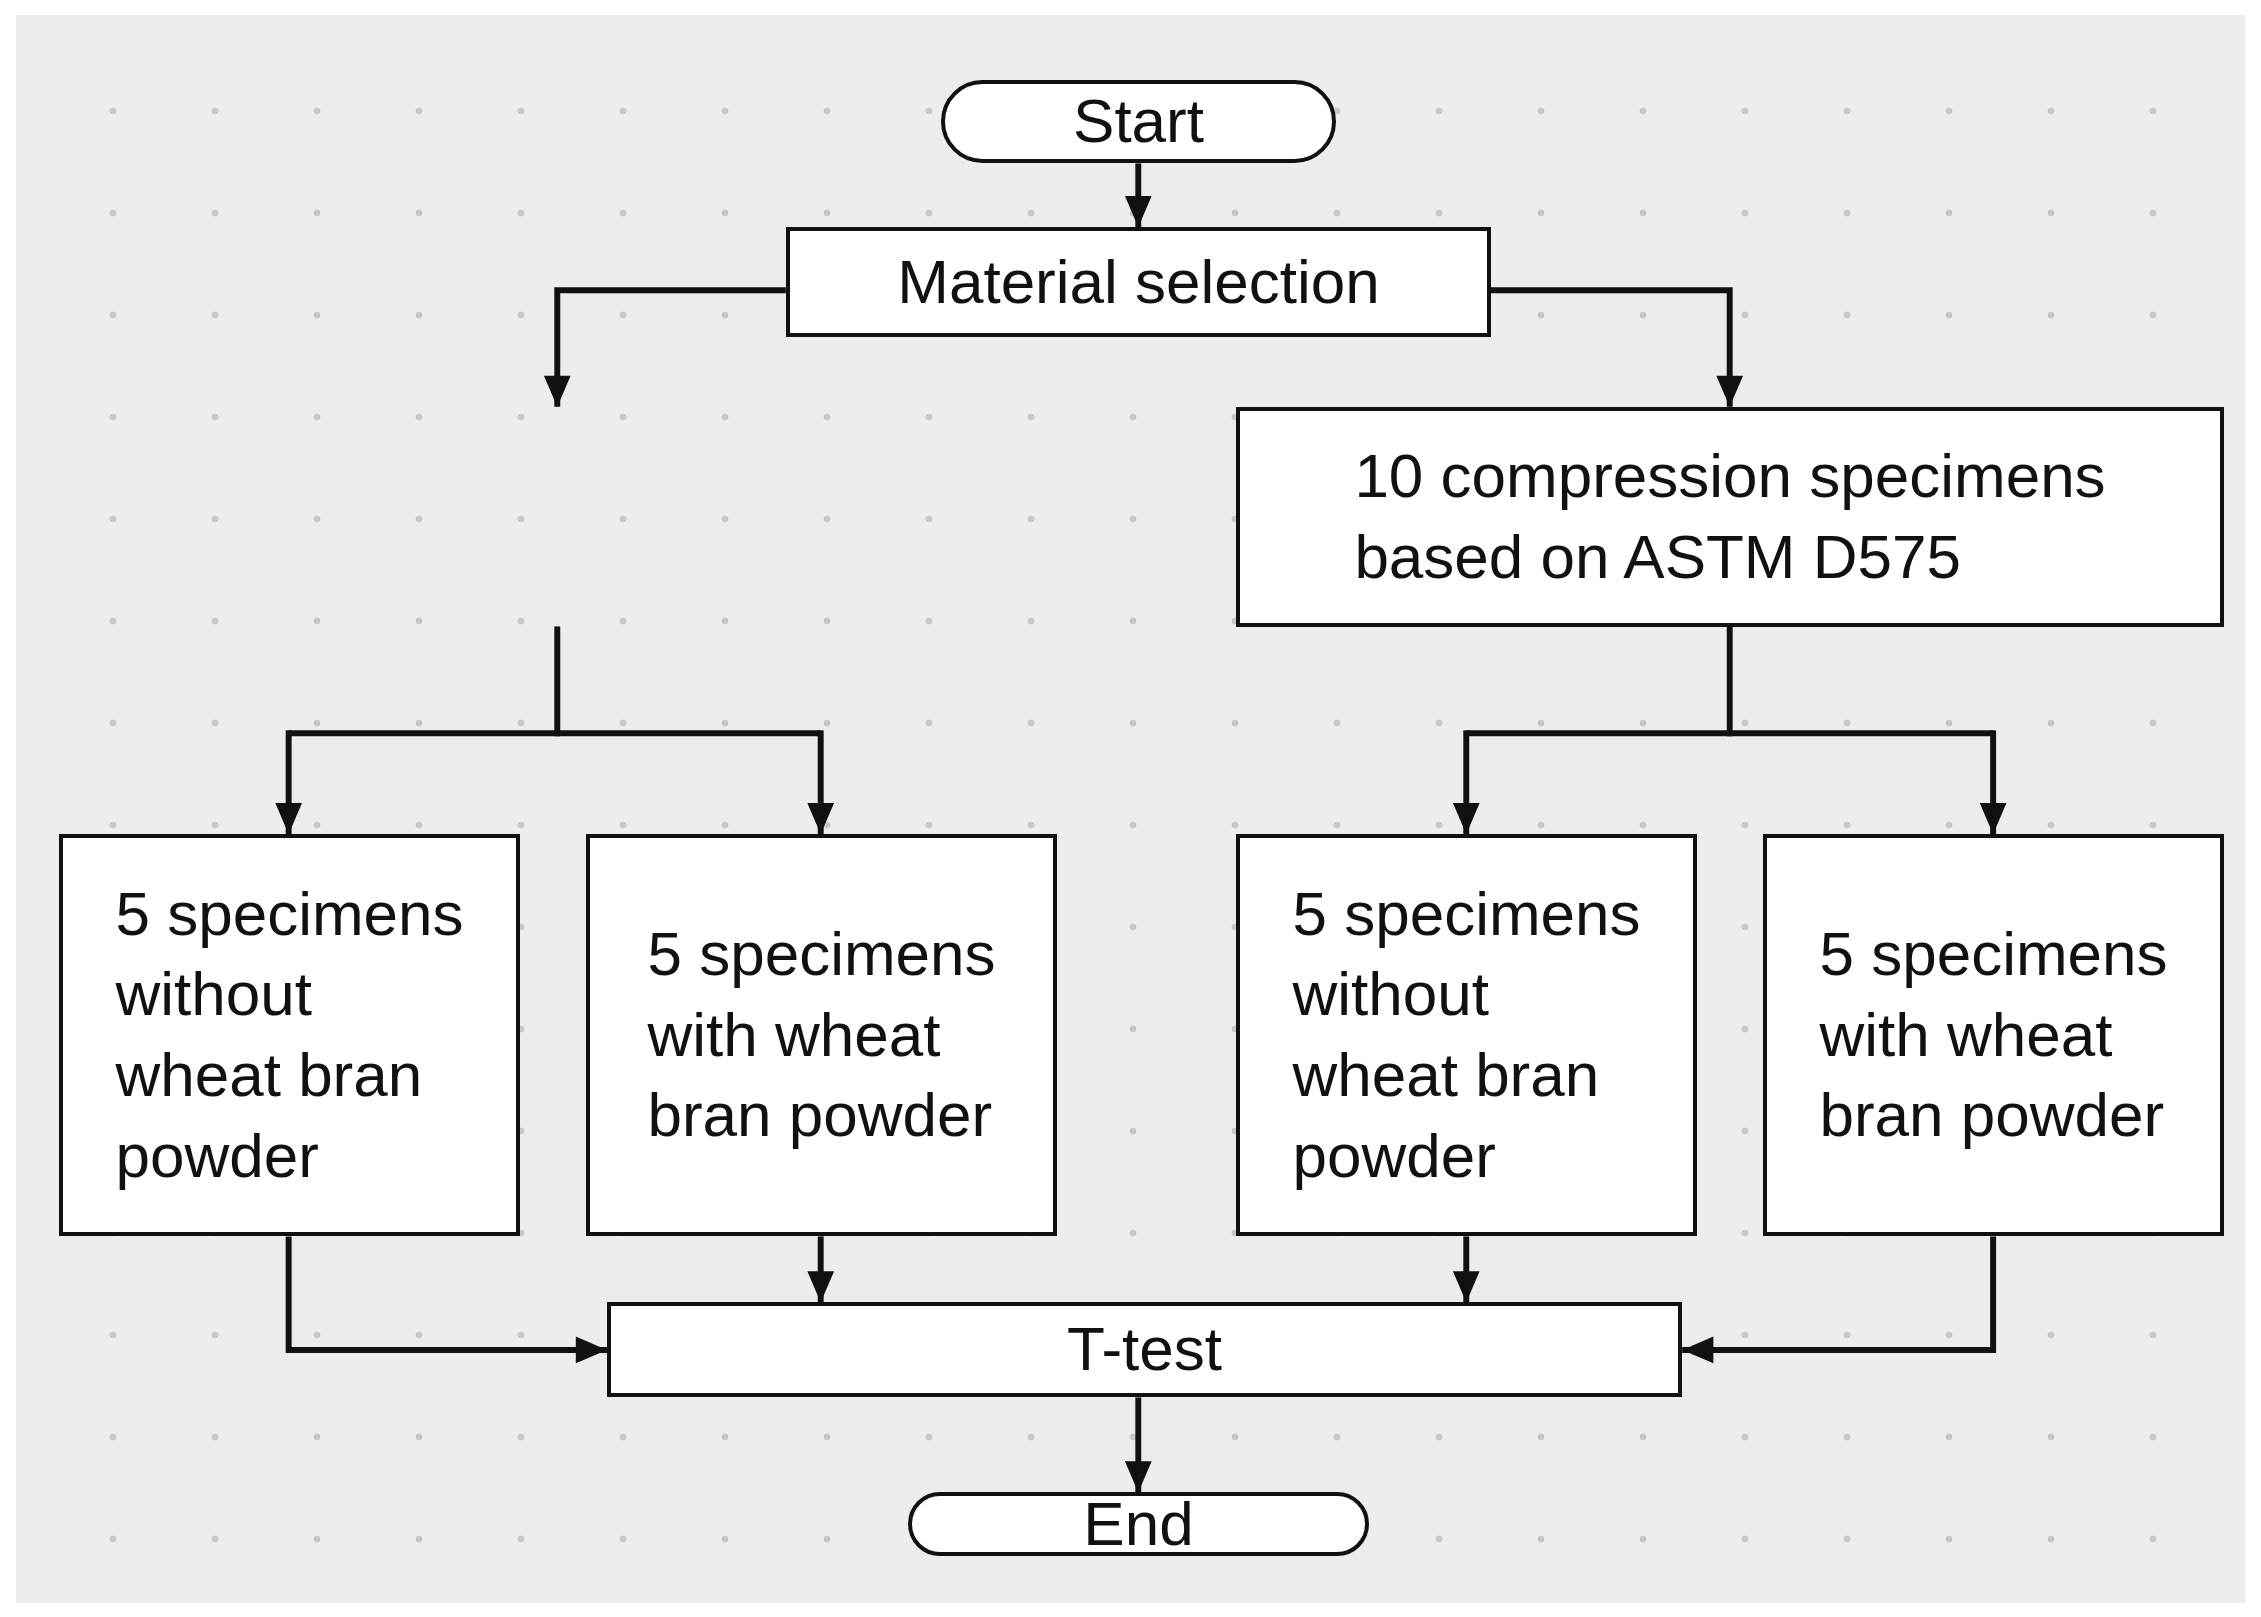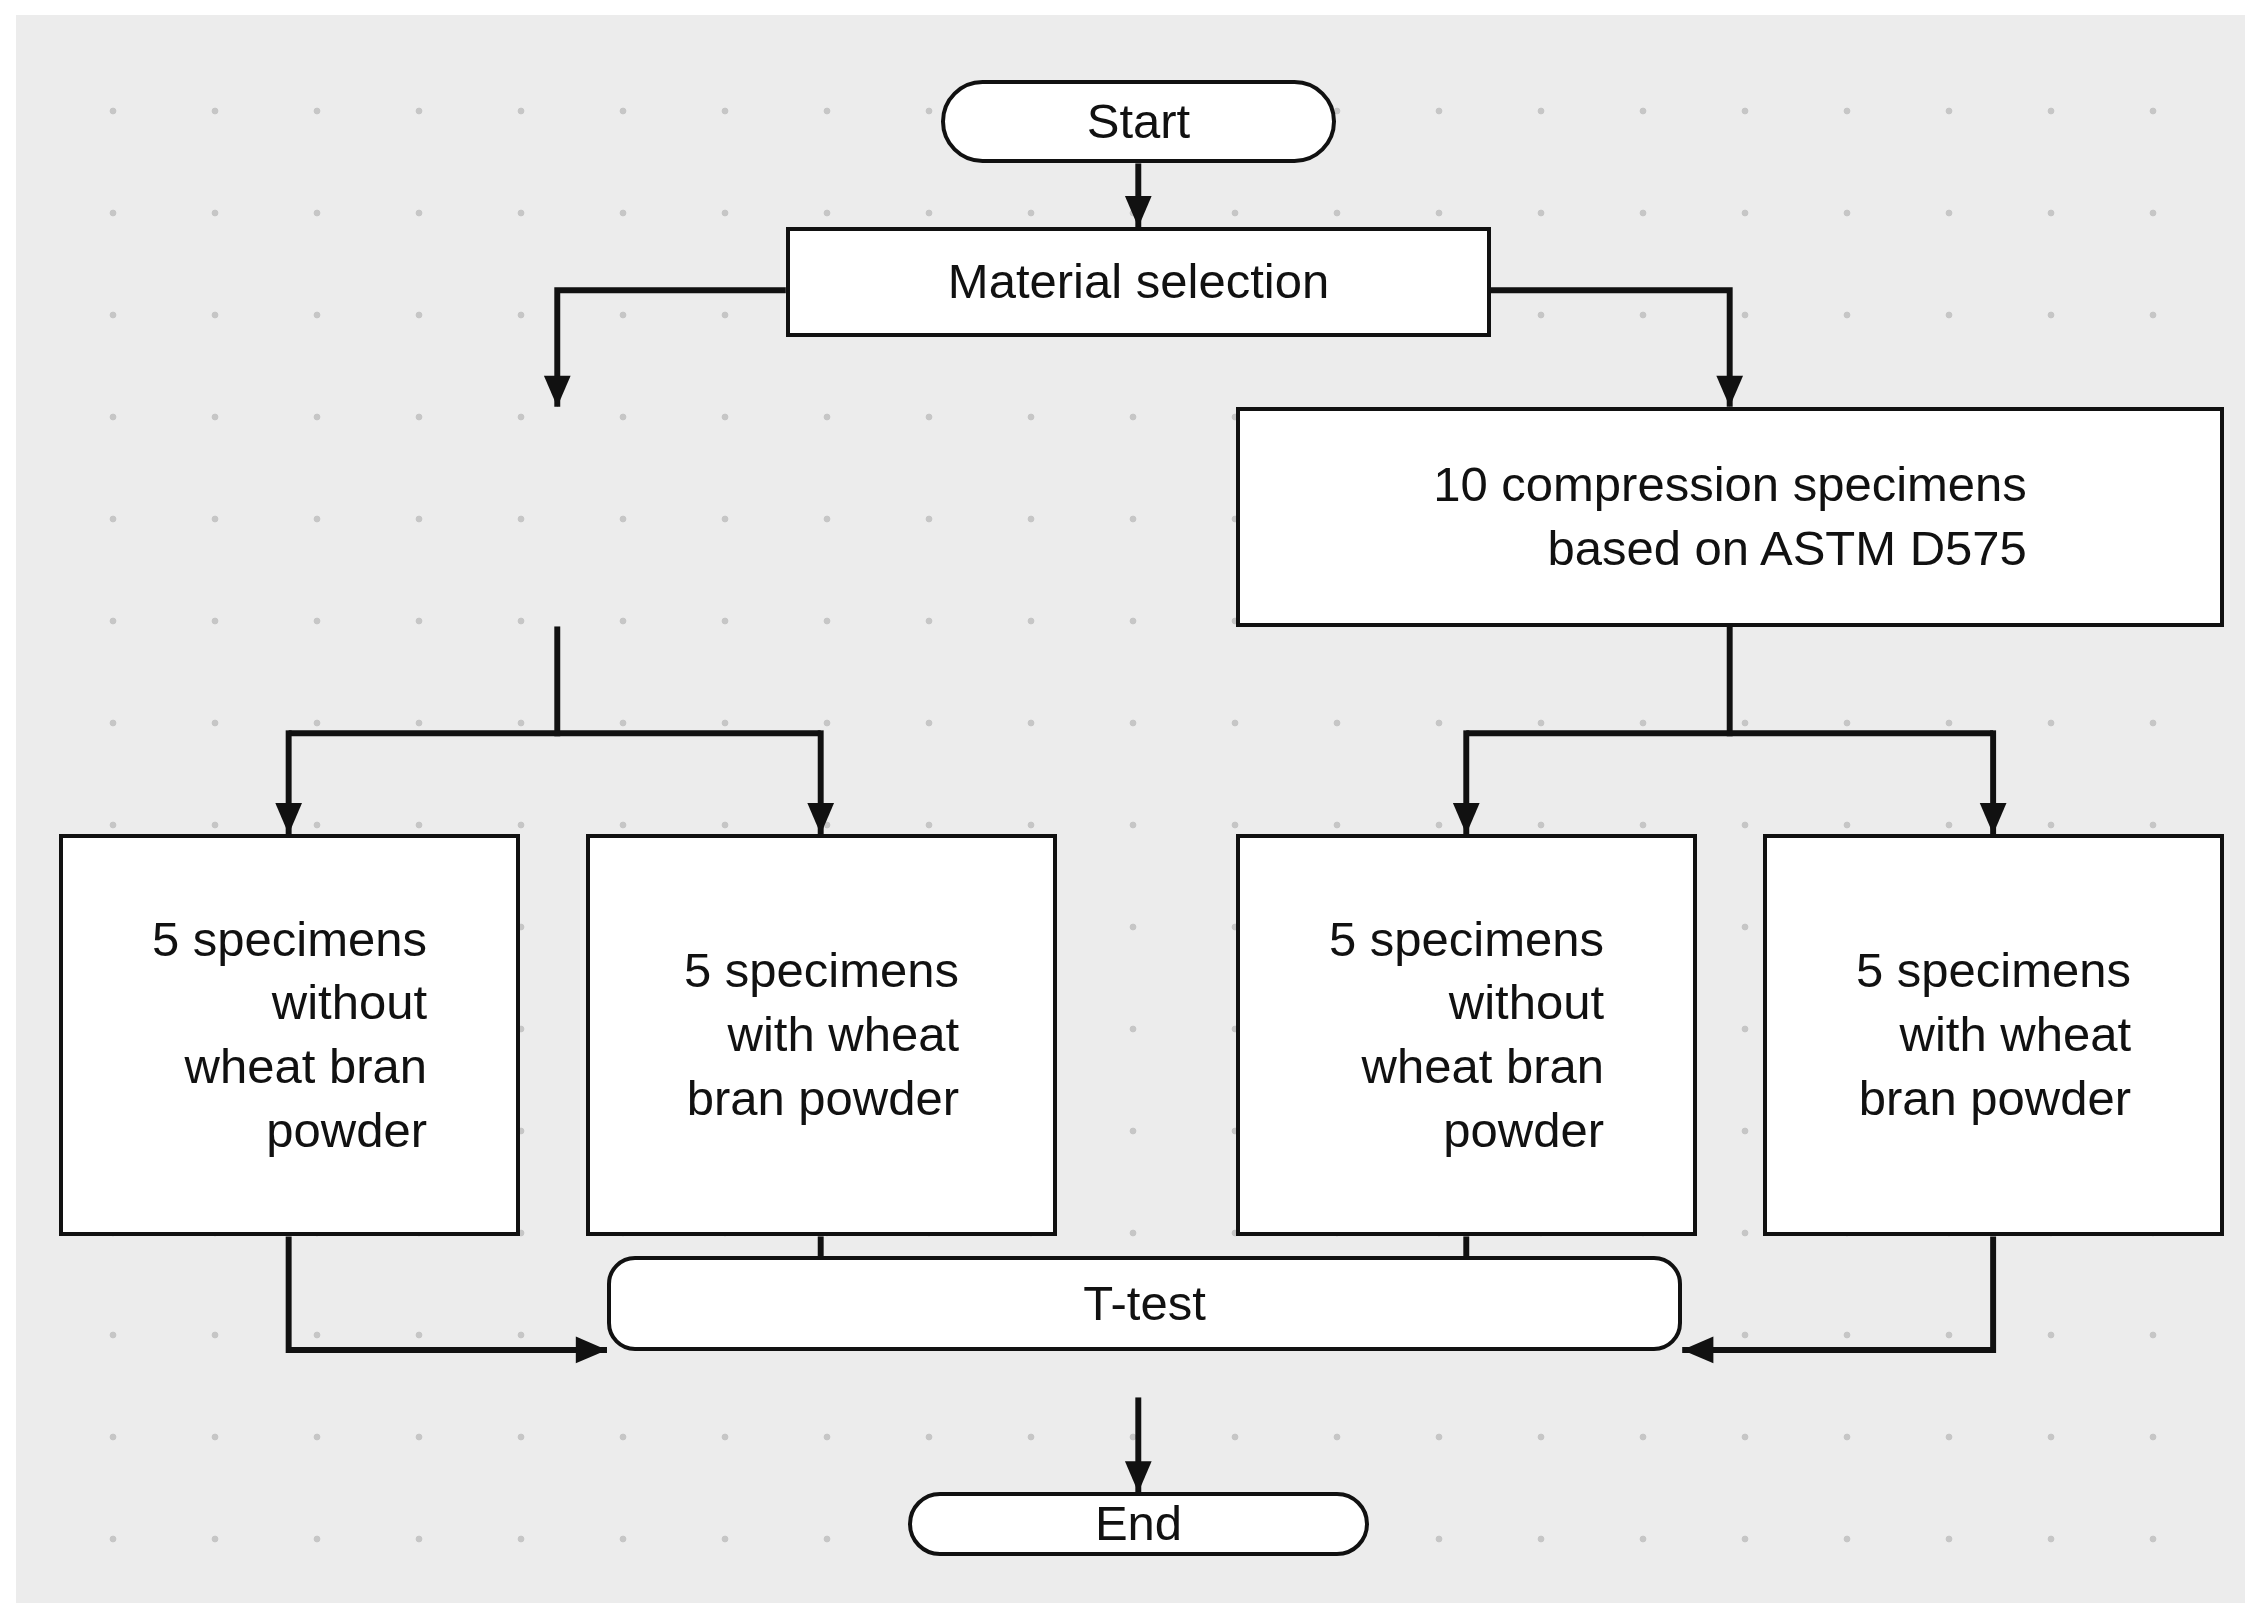--- a/index.html
+++ b/index.html
@@ -36,37 +36,37 @@
     stroke-linejoin: miter;
   }
 
   .node {
     position: absolute;
     background: #ffffff;
     border: 4.5px solid #111111;
     display: flex;
     align-items: center;
     justify-content: center;
-    text-align: right;
-    font-size: 49px;
+    text-align: left;
+    font-size: 62px;
     line-height: 1.3;
     white-space: pre-line;
     color: #111111;
   }
   .pill { border-radius: 741px; }
 
   .n-start       { left: 941px; top: 80px;  width: 395px;  height: 83px; }
   .n-material    { left: 786px; top: 227px;  width: 705px;  height: 110px; }
   .n-tensile     { left: 59px;   top: 407px;  width: 998px; height: 220px; }
   .n-compression { left: 1236px; top: 407px;  width: 988px; height: 220px; }
   .n-tw0         { left: 59px;   top: 834px; width: 461px;  height: 402px; }
   .n-tw1         { left: 586px;  top: 834px; width: 471px;  height: 402px; }
   .n-cw0         { left: 1236px; top: 834px; width: 461px;  height: 402px; }
   .n-cw1         { left: 1763px; top: 834px; width: 461px;  height: 402px; }
-  .n-ttest       { left: 607px;  top: 1256px; width: 1075px; height: 95px; border-radius: 28px; }
+  .n-ttest       { left: 607px;  top: 1302px; width: 1075px; height: 95px; }
   .n-end         { left: 908px; top: 1492px; width: 461px;  height: 64px; }
 </style>
 </head>
 <body>
 
 <div class="page">
 
   <div class="canvas"></div>
 
   <svg class="edges" viewBox="0 0 3047 2180" xmlns="http://www.w3.org/2000/svg">

